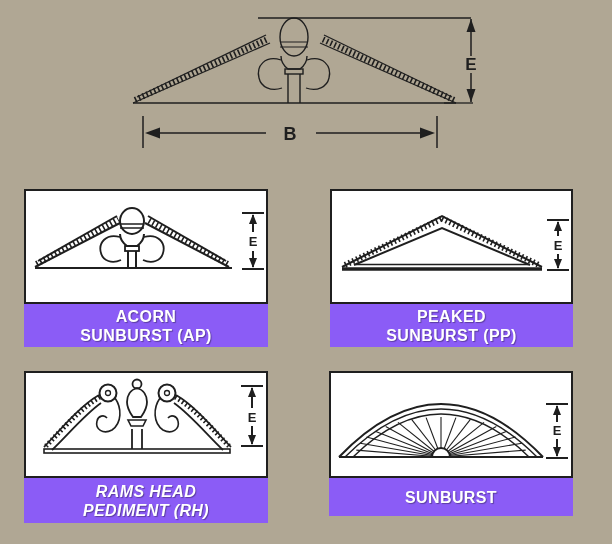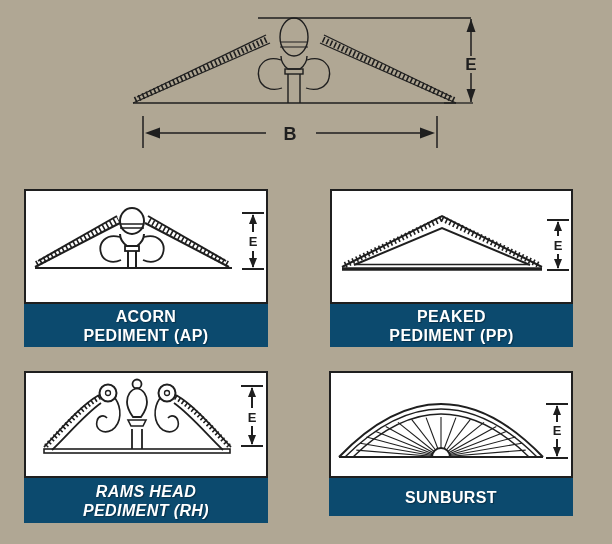--- a/index.html
+++ b/index.html
@@ -13,21 +13,21 @@
   .canvas{position:absolute;inset:0;}
   .top-drawing{position:absolute;left:118px;top:6px;}
   svg{display:block;}
   .panel{position:absolute;}
   .panel-art{
     background:#ffffff;
     border:2px solid #1f1f1f;
     box-sizing:border-box;
   }
   .panel-label{
-    background:#0c4a6e;
+    background:#8b5cf6;
     color:#ffffff;
     display:flex;flex-direction:column;
     align-items:center;justify-content:center;
     font-weight:bold;
     font-size:16px;
     line-height:19px;
     letter-spacing:.4px;
     text-shadow:1px 1px 1px rgba(0,0,0,.35);
   }
   
@@ -123,21 +123,21 @@
           <path class="ln" stroke-width="2" d="M216,22 H238 M216,78 H238"></path>
           <path class="ln" stroke-width="2" d="M227,24 V41 M227,60 V76"></path>
           <path class="fl" d="M227,23 L223,33 L231,33 Z"></path>
           <path class="fl" d="M227,77 L223,67 L231,67 Z"></path>
           <text class="dimtxt" font-size="13" x="227" y="50.5" text-anchor="middle" dominant-baseline="central">E</text>
         </g>
       </svg>
     </div>
     <div class="panel-label">
       <div>ACORN</div>
-      <div>PEDIMENT (AP)</div>
+      <div>SUNBURST (AP)</div>
     </div>
   </div>
 
   <div class="panel panel-pp">
     <div class="panel-art">
       <svg width="239" height="111" viewBox="0 0 239 111">
         <g>
           <path class="ln" stroke-width="2" d="M10,76 L110,25 L210,76"></path>
           <path class="hatch" stroke-width="6" d="M13,74 L110,27.5 M110,27.5 L207,74"></path>
           <path class="ln" stroke-width="2" d="M22,74 L110,37 L198,74"></path>
@@ -148,21 +148,21 @@
           <path class="ln" stroke-width="2" d="M215,29 H237 M215,79 H237"></path>
           <path class="ln" stroke-width="2" d="M226,31 V45 M226,63 V77"></path>
           <path class="fl" d="M226,30 L222,40 L230,40 Z"></path>
           <path class="fl" d="M226,78 L222,68 L230,68 Z"></path>
           <text class="dimtxt" font-size="13" x="226" y="54" text-anchor="middle" dominant-baseline="central">E</text>
         </g>
       </svg>
     </div>
     <div class="panel-label">
       <div>PEAKED</div>
-      <div>PEDIMENT (PP)</div>
+      <div>SUNBURST (PP)</div>
     </div>
   </div>
 
   <div class="panel panel-rh">
     <div class="panel-art">
       <svg width="240" height="103" viewBox="0 0 240 103">
         <rect class="ln" stroke-width="1.6" x="18" y="76" width="186" height="4"></rect>
         <g>
           <path class="ln" stroke-width="1.8" d="M18,74 C30,62 52,34 73,22"></path>
           <path class="ln" stroke-width="1.8" d="M26,77 C40,64 58,42 75,30"></path>

